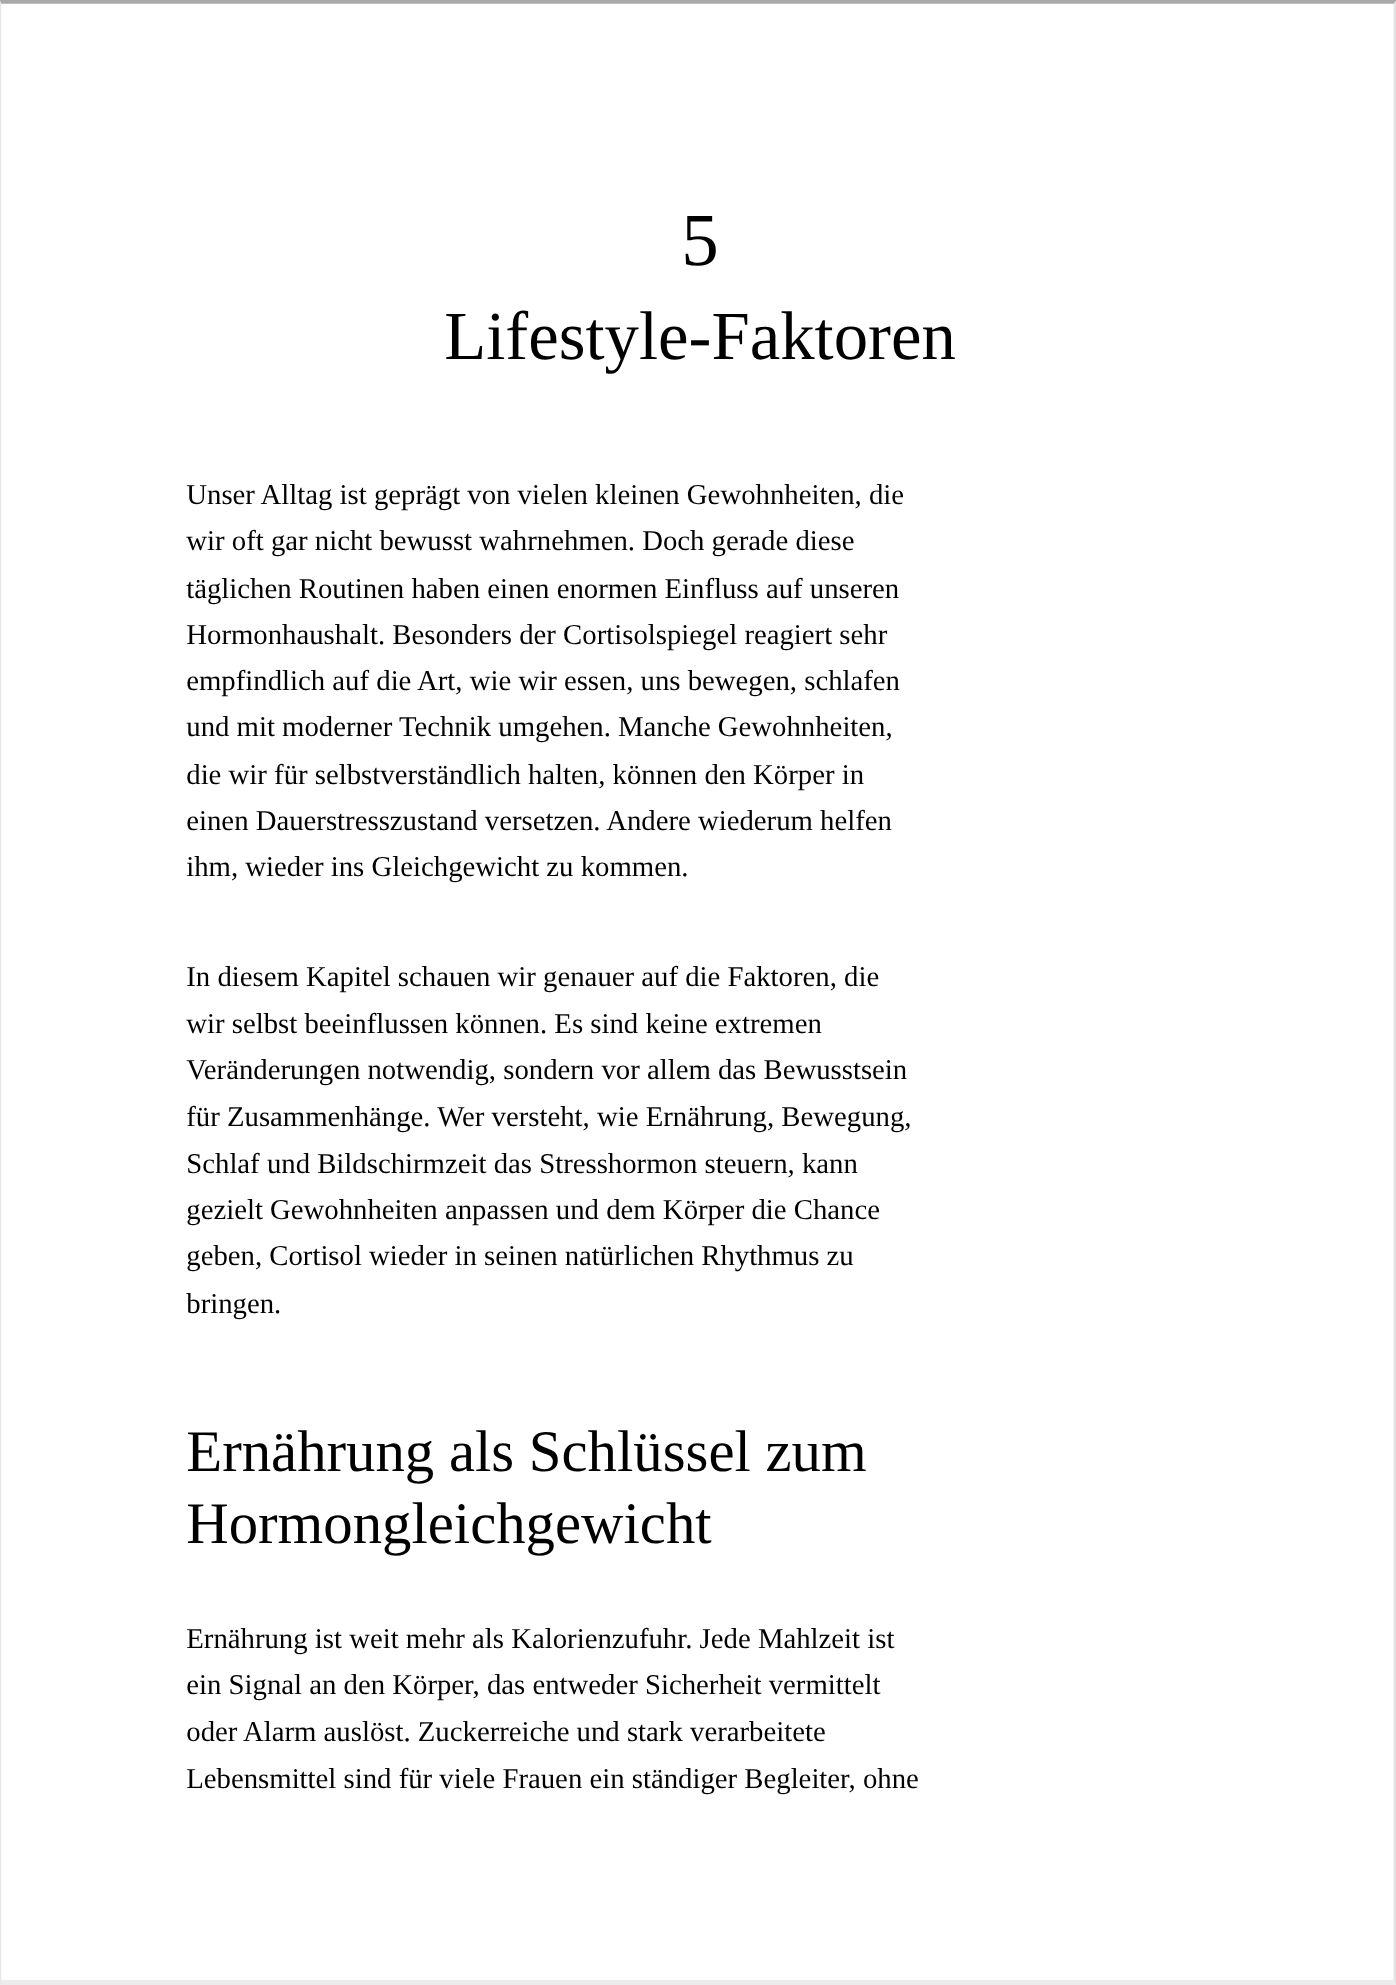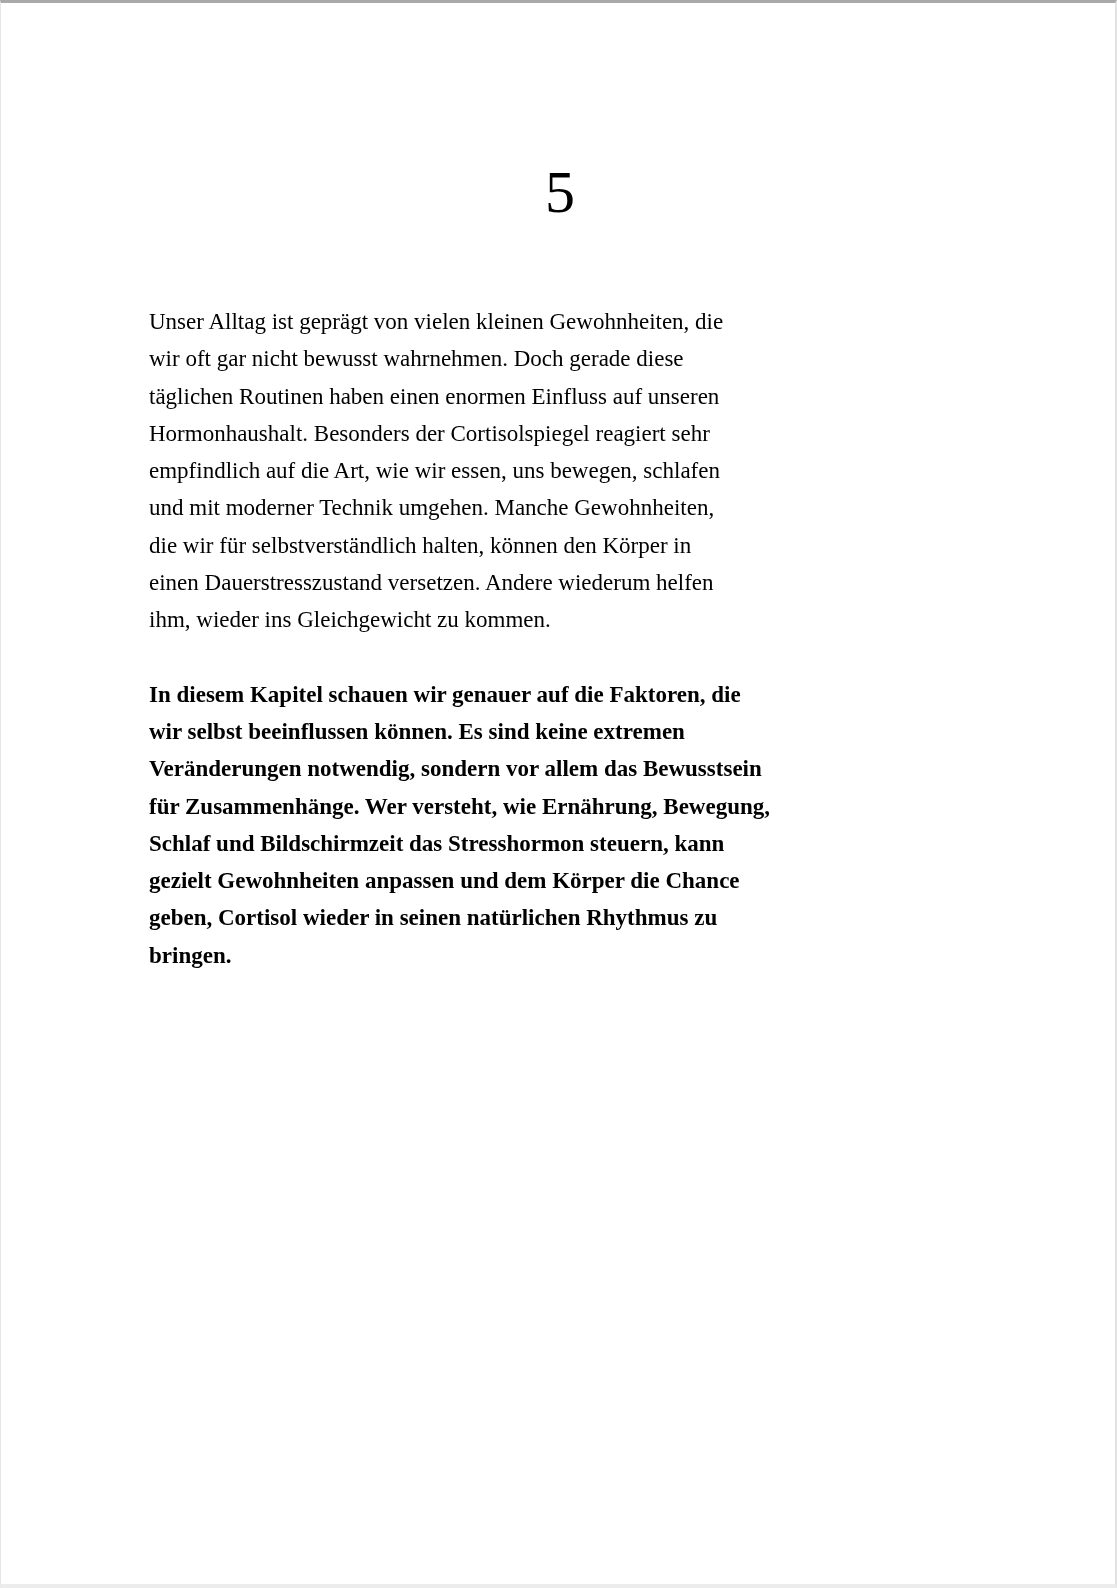--- a/index.html
+++ b/index.html
@@ -42,54 +42,61 @@
     text-align: center;
     font-weight: normal;
   }
   .body-para {
     font-size: 23px;
     line-height: 37.3px;
     white-space: pre;
     margin: 0;
   }
   .para-1 { margin-top: 81px; }
-  .para-2 { margin-top: 37px; font-weight: bold; }
+  .para-2 { margin-top: 50px; }
   .section-heading {
     margin: 73px 0 0 0;
     font-size: 47px;
     line-height: 57px;
     font-weight: normal;
     white-space: pre;
   }
   .para-3 { margin-top: 44px; }
 </style>
 </head>
 <body>
 
 <div class="page">
   <div class="content">
 
     <h1 class="chapter-number">5</h1>
 
+    <h1 class="chapter-title">Lifestyle-Faktoren</h1>
 
     <p class="body-para para-1">Unser Alltag ist geprägt von vielen kleinen Gewohnheiten, die
 wir oft gar nicht bewusst wahrnehmen. Doch gerade diese
 täglichen Routinen haben einen enormen Einfluss auf unseren
 Hormonhaushalt. Besonders der Cortisolspiegel reagiert sehr
 empfindlich auf die Art, wie wir essen, uns bewegen, schlafen
 und mit moderner Technik umgehen. Manche Gewohnheiten,
 die wir für selbstverständlich halten, können den Körper in
 einen Dauerstresszustand versetzen. Andere wiederum helfen
 ihm, wieder ins Gleichgewicht zu kommen.</p>
 
     <p class="body-para para-2">In diesem Kapitel schauen wir genauer auf die Faktoren, die
 wir selbst beeinflussen können. Es sind keine extremen
 Veränderungen notwendig, sondern vor allem das Bewusstsein
 für Zusammenhänge. Wer versteht, wie Ernährung, Bewegung,
 Schlaf und Bildschirmzeit das Stresshormon steuern, kann
 gezielt Gewohnheiten anpassen und dem Körper die Chance
 geben, Cortisol wieder in seinen natürlichen Rhythmus zu
 bringen.</p>
 
+    <h2 class="section-heading">Ernährung als Schlüssel zum
+Hormongleichgewicht</h2>
 
+    <p class="body-para para-3">Ernährung ist weit mehr als Kalorienzufuhr. Jede Mahlzeit ist
+ein Signal an den Körper, das entweder Sicherheit vermittelt
+oder Alarm auslöst. Zuckerreiche und stark verarbeitete
+Lebensmittel sind für viele Frauen ein ständiger Begleiter, ohne</p>
 
   </div>
 </div>
 
 </body></html>

